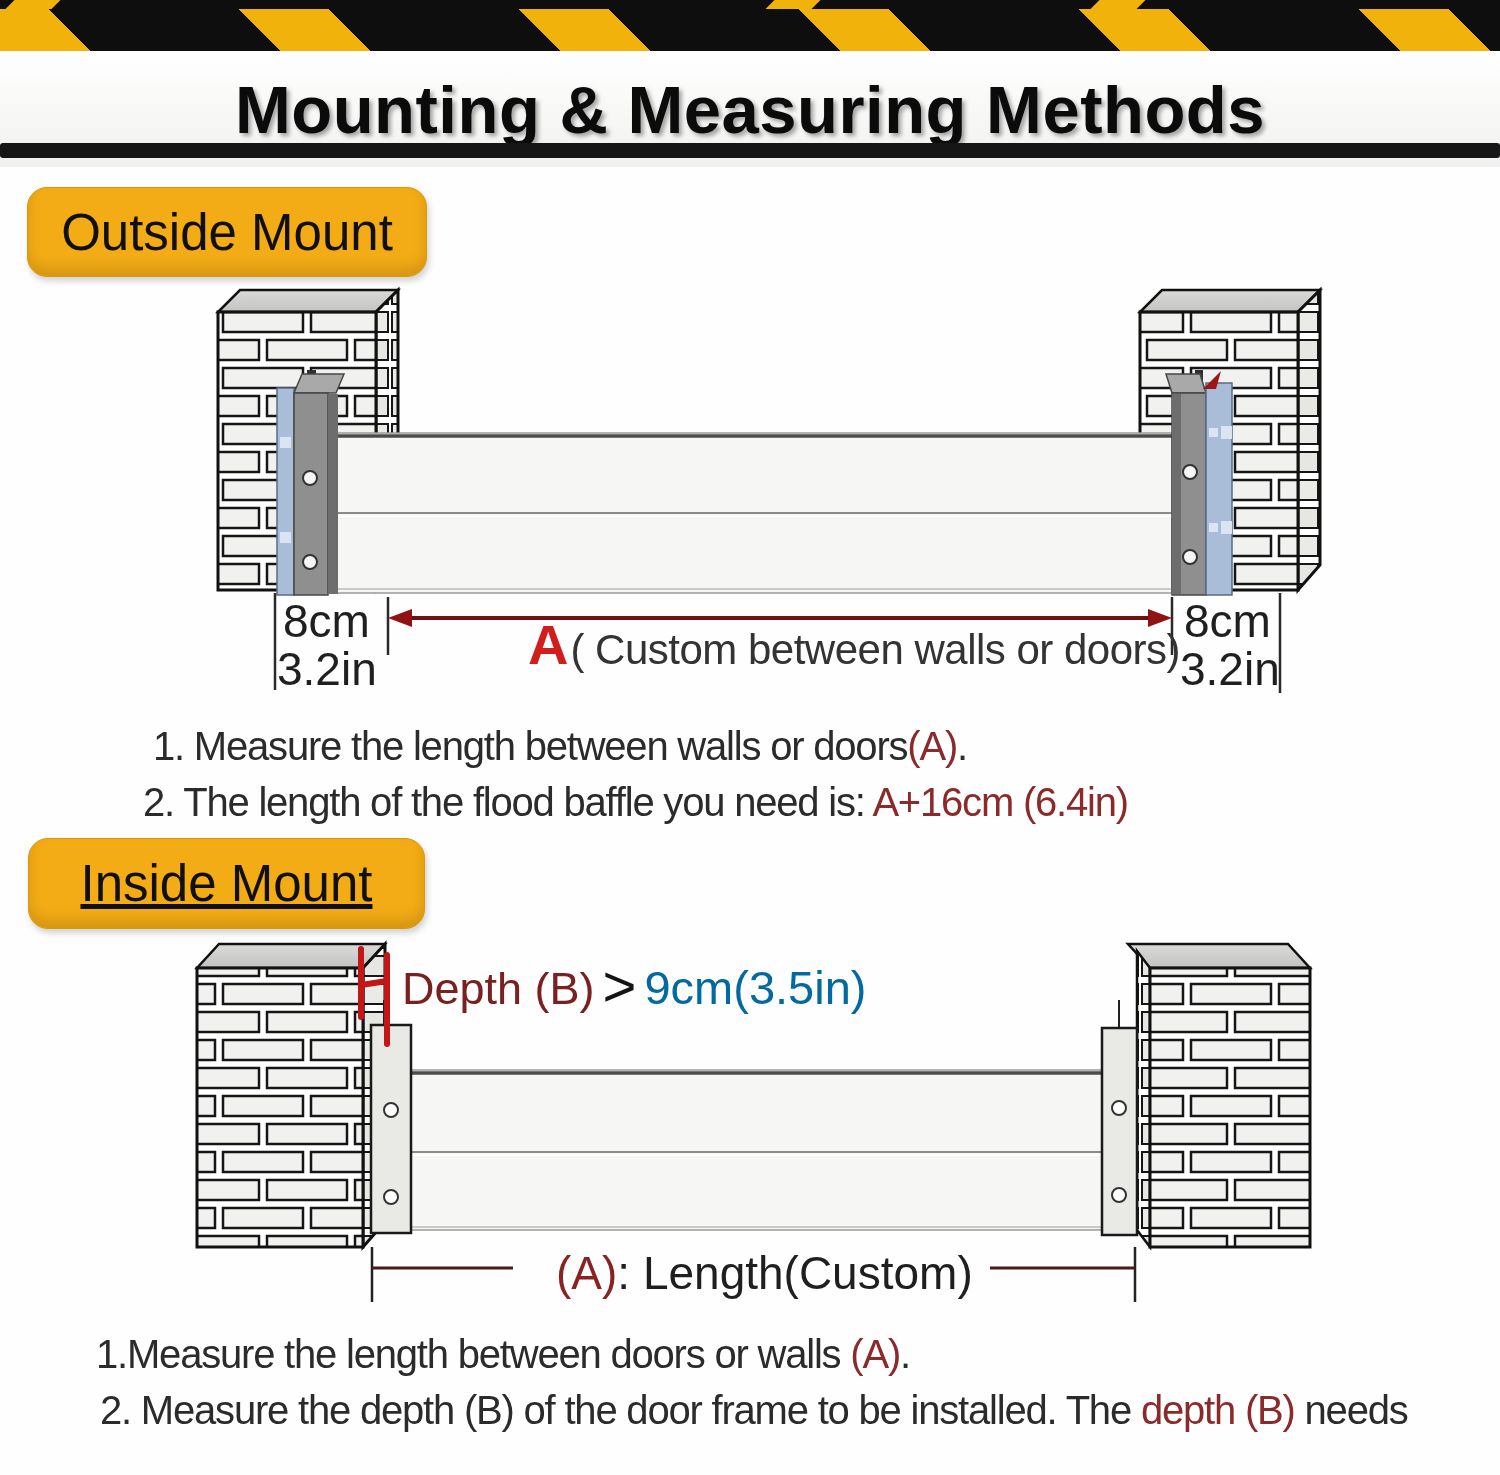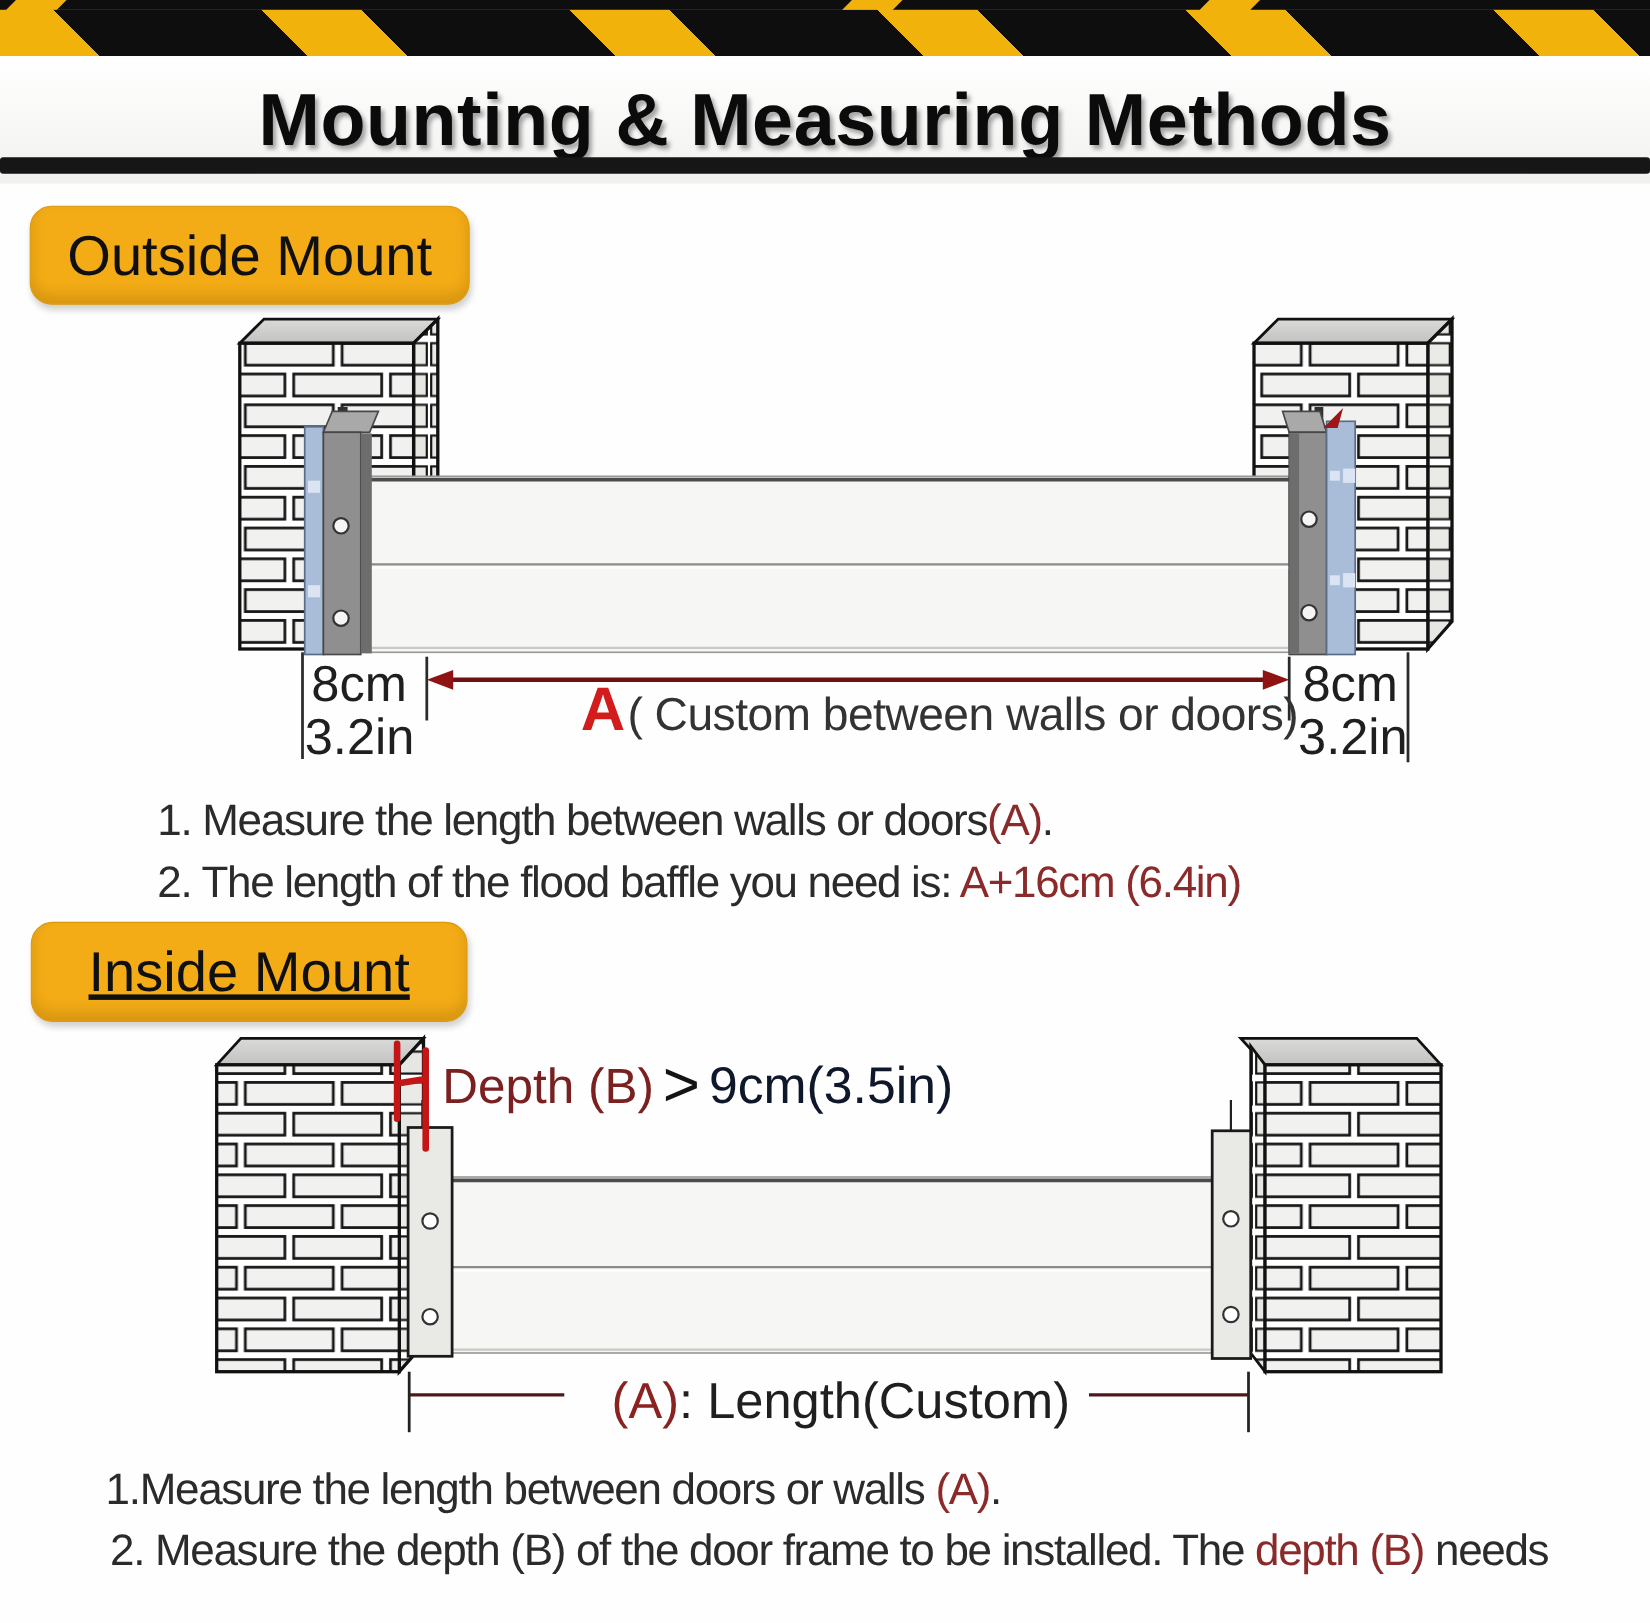--- a/index.html
+++ b/index.html
@@ -34,21 +34,21 @@
   .label{position:absolute;white-space:nowrap;color:#1f1f1f;}
   .dim{font-size:46px;}
   .dim-label{display:flex;align-items:baseline;}
   .big-a{font-size:56px;font-weight:bold;color:var(--accent_red);}
   .arrow-rest{font-size:42px;letter-spacing:-.5px;color:#333;margin-left:2px;}
   .step{position:absolute;white-space:nowrap;font-size:40px;letter-spacing:-1.2px;color:#2b2b2b;}
   .red{color:var(--dark_red);}
   .depth-line{display:flex;align-items:baseline;}
   .depth-word{font-size:45px;color:#7a2020;}
   .depth-gt{font-size:58px;color:#141414;margin:0 8px;position:relative;top:2px;}
-  .depth-val{font-size:47px;color:#0f172a;}
+  .depth-val{font-size:47px;color:#0369a1;}
   .len-label{font-size:46px;}
   .len-a{color:#8b2222;}
 </style>
 </head>
 <body>
 
 <div class="canvas">
 
   <div class="tape-top">
     <div class="tape-sliver" style="left:770px;"></div>
@@ -197,21 +197,21 @@
   <div class="label dim" style="left:283px;top:594px;">8cm</div>
   <div class="label dim" style="left:277px;top:642px;">3.2in</div>
   <div class="label dim" style="left:1184px;top:594px;">8cm</div>
   <div class="label dim" style="left:1180px;top:642px;">3.2in</div>
 
   <div class="label dim-label" style="left:528px;top:612px;">
     <span class="big-a">A</span>
       <span class="arrow-rest">( Custom between walls or doors)</span>
   </div>
 
-  <div class="step" style="left:143px;top:724px;">
+  <div class="step" style="left:153px;top:724px;">
     <span>1. Measure the length between walls or doors</span><span class="red">(A)</span><span>.</span>
   </div>
   <div class="step" style="left:143px;top:780px;">
     <span>2. The length of the flood baffle you need is: </span><span class="red">A+16cm (6.4in)</span>
   </div>
 
   <div class="label depth-line" style="left:402px;top:950px;">
     <span class="depth-word">Depth (B)</span>
     <span class="depth-gt">&gt;</span>
     <span class="depth-val">9cm(3.5in)</span>

